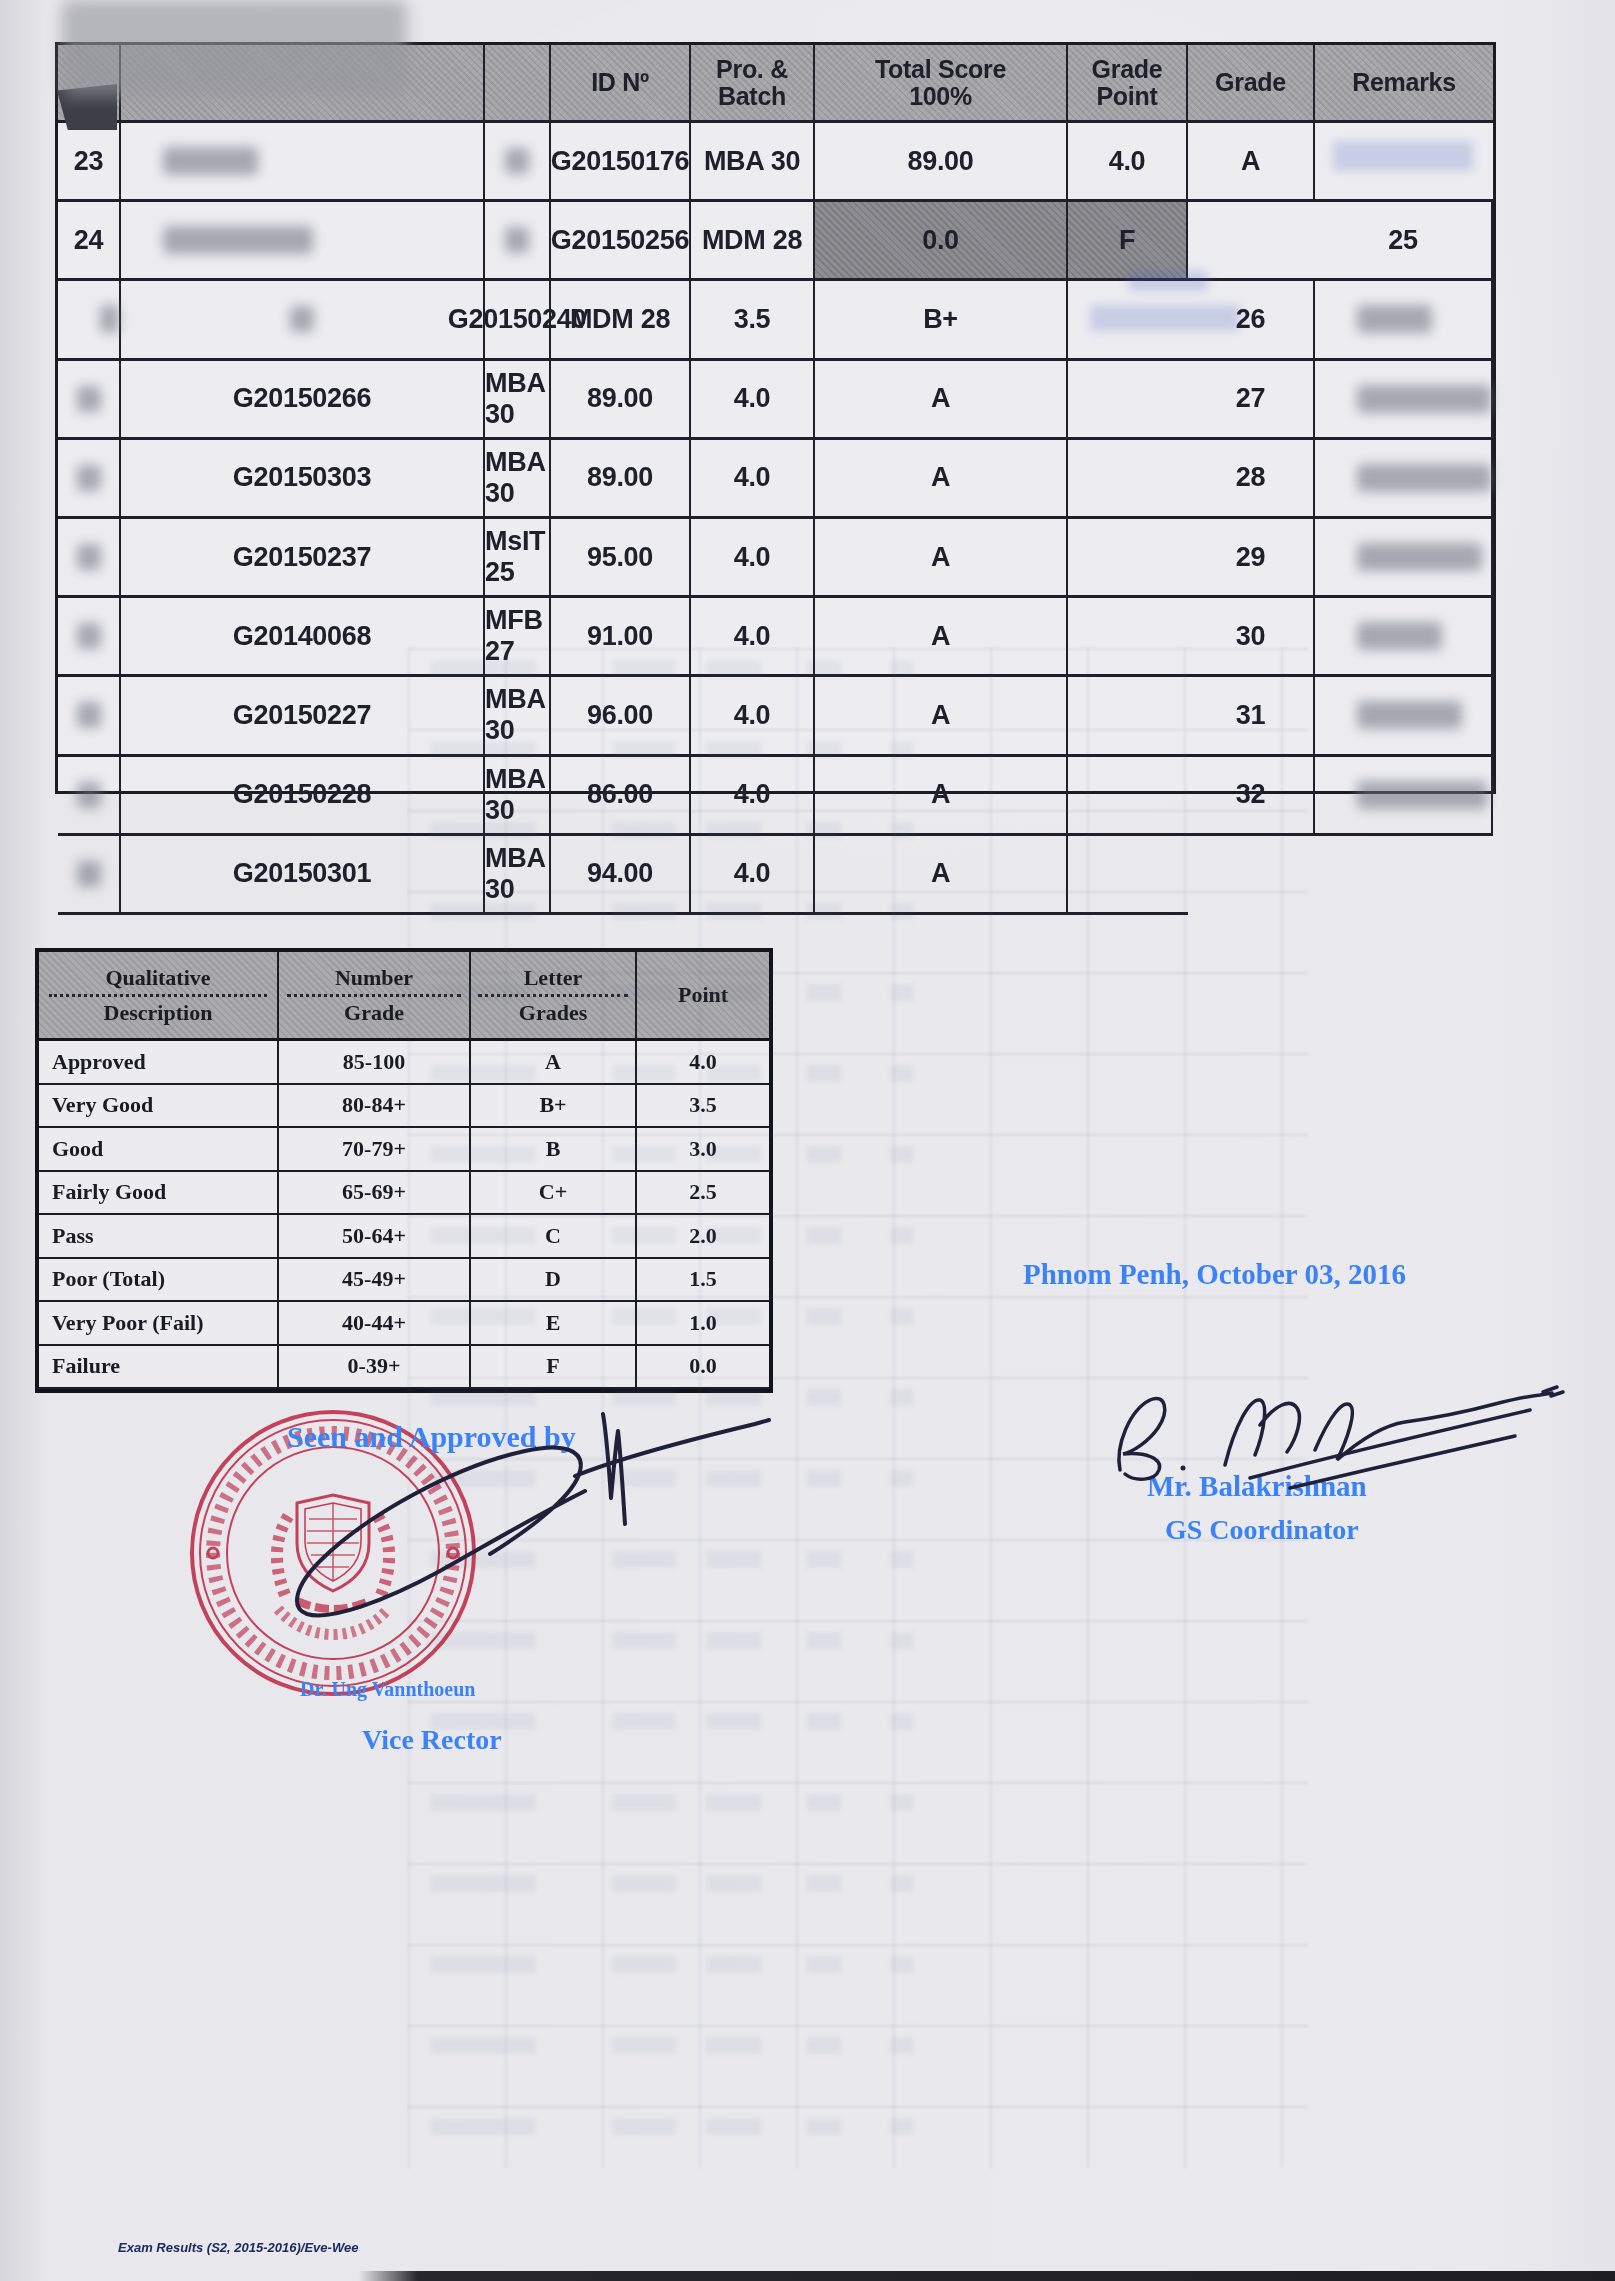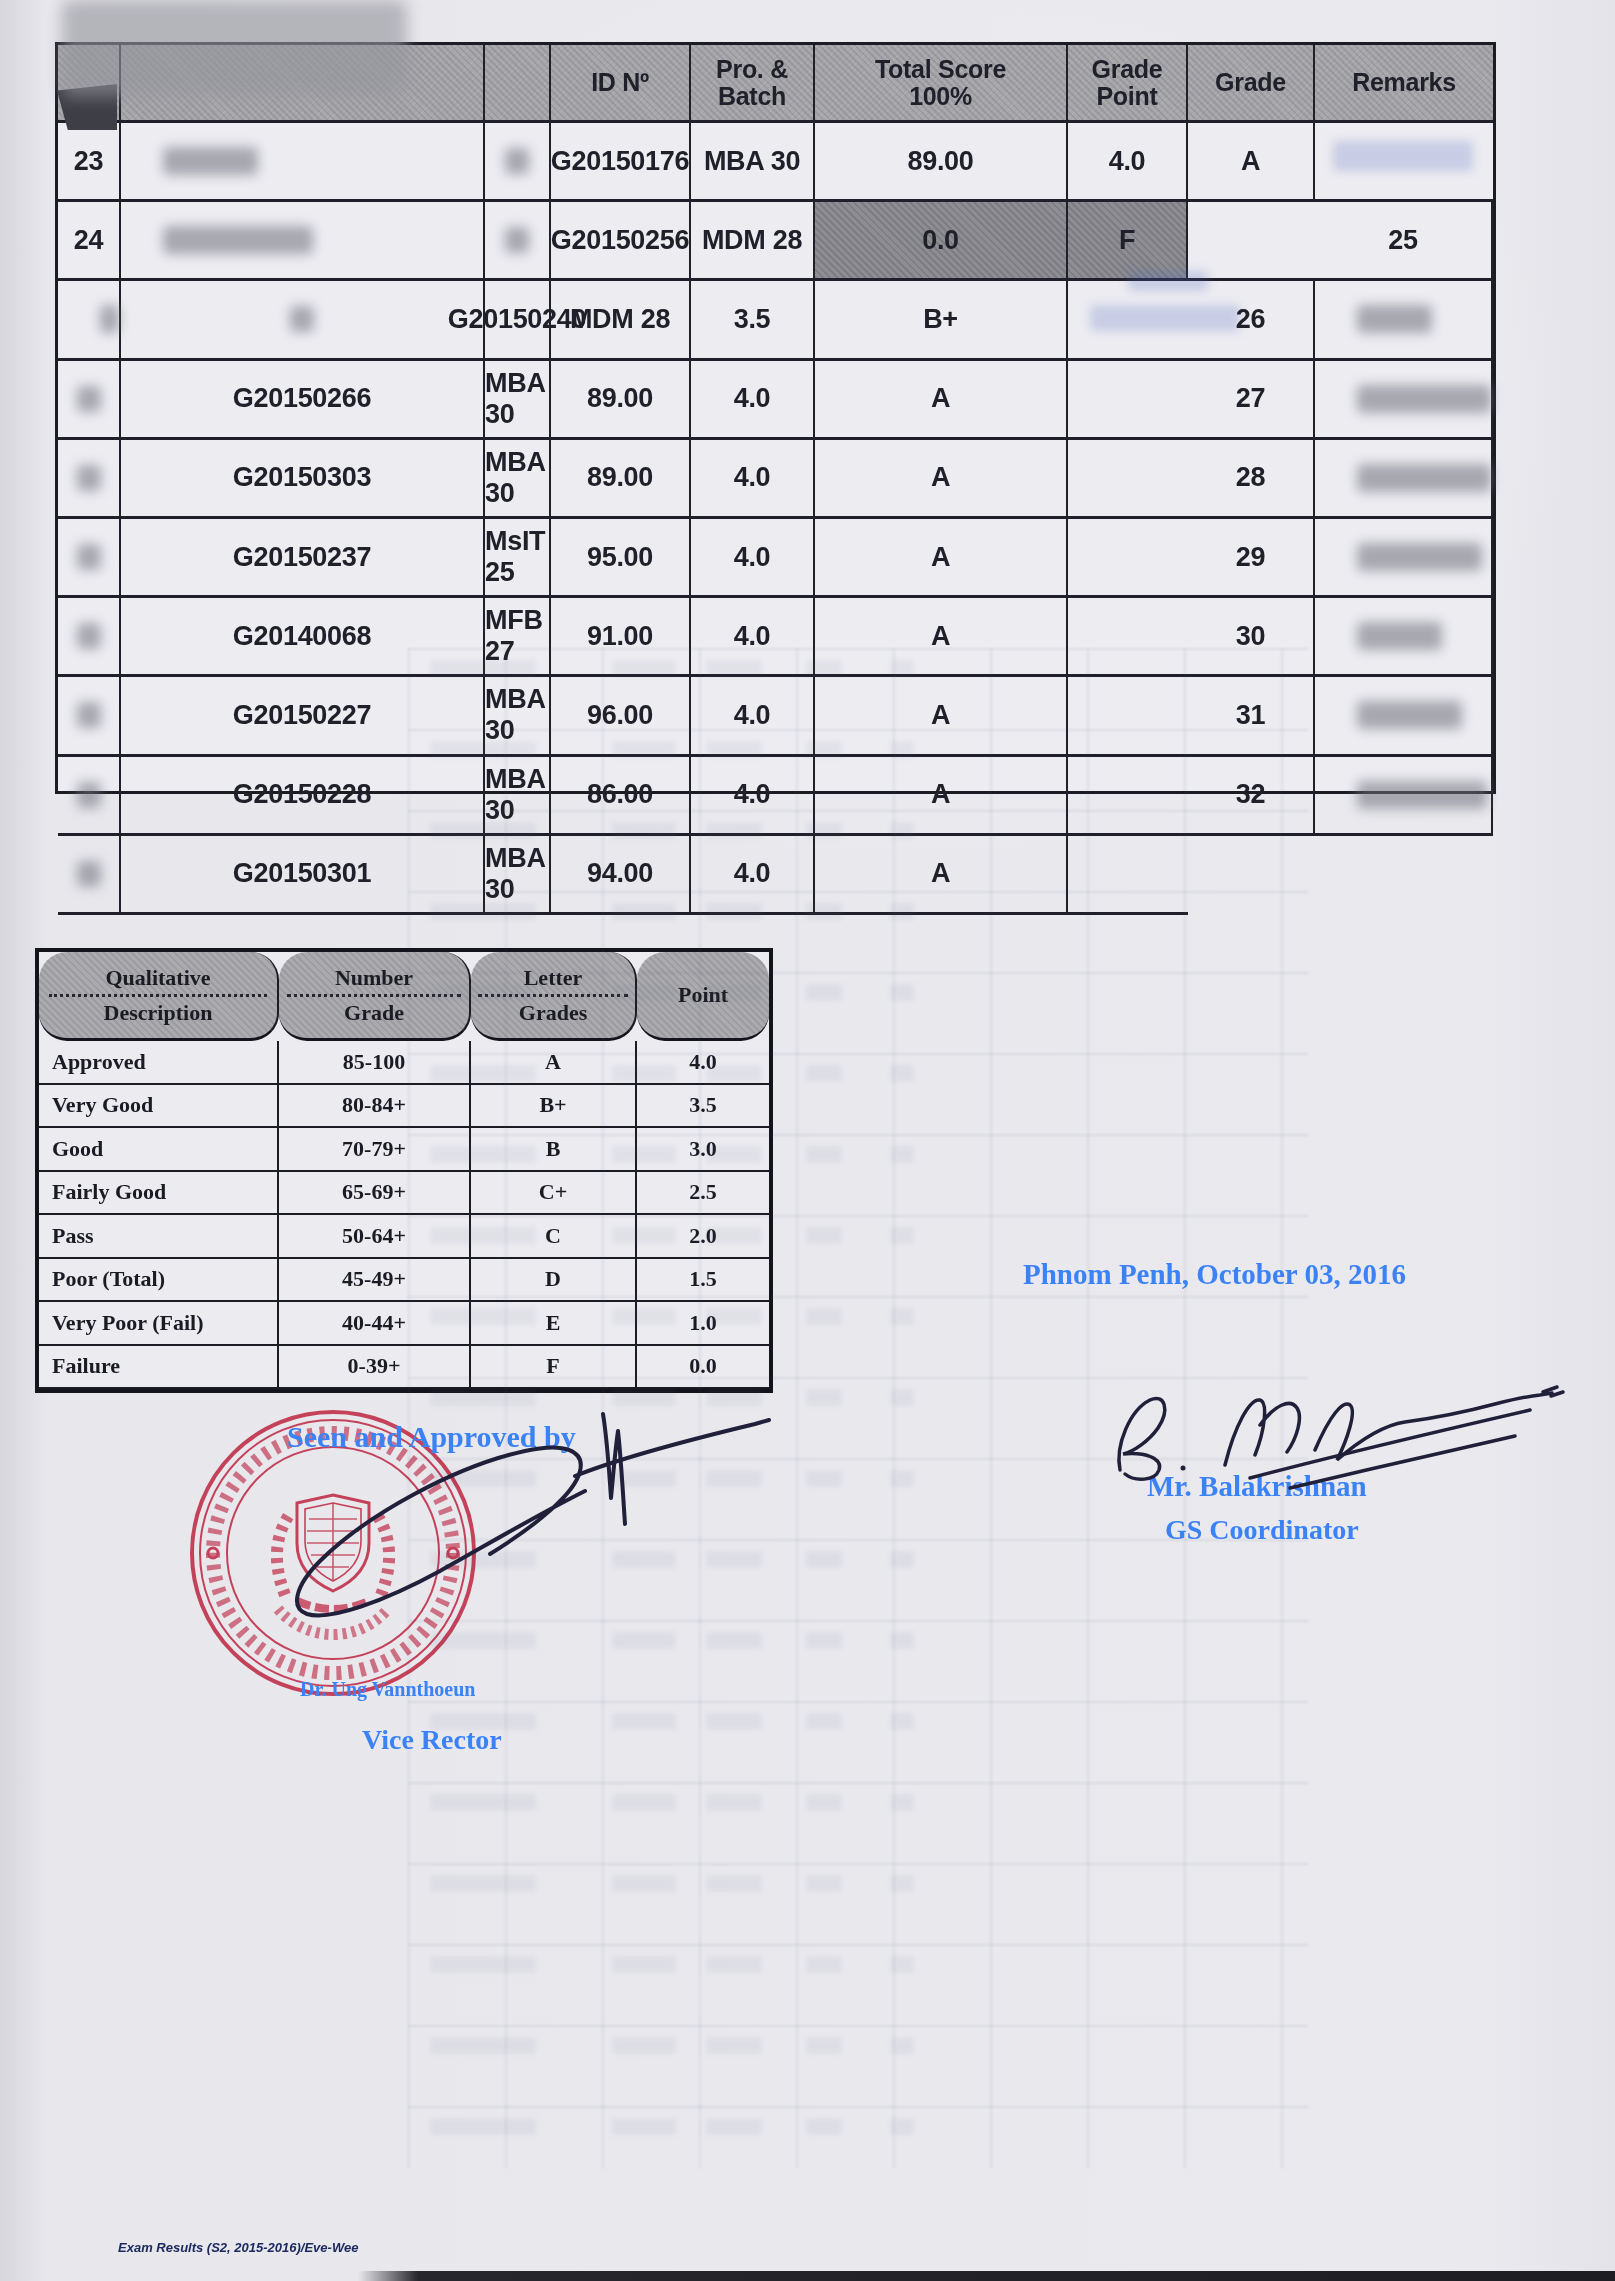--- a/index.html
+++ b/index.html
@@ -49,21 +49,21 @@
   .grading .cell{
     box-sizing:border-box;border-right:2px solid #1c1c24;border-bottom:2px solid #1c1c24;
     display:flex;align-items:center;justify-content:center;
     font-family:"Liberation Serif", serif;font-weight:bold;font-size:22px;color:#1b1b24;
   }
   .grading .cell.last{border-right:none;}
   .grading .desc{justify-content:flex-start;padding-left:13px;}
   .grading .hcell{
     background-color:#ababaf;
     background-image:repeating-linear-gradient(45deg, rgba(0,0,0,.09) 0 2px, transparent 2px 5px);
-    flex-direction:column;border-bottom:3px solid #14141c;font-size:22px;line-height:1.0;border-radius:28px;
+    flex-direction:column;border-bottom:3px solid #14141c;font-size:22px;line-height:1.0;
   }
   .dotline{width:92%;border-top:3px dotted #26262e;margin:5px auto;}
   
   .t{position:absolute;font-weight:bold;color:#3b82f6;white-space:nowrap;z-index:6;}
   .date-line{left:1023px;top:1258px;font-size:29px;}
   .seen{left:287px;top:1420px;font-size:30px;}
   .approver{left:300px;top:1678px;font-size:20px;}
   .approver-title{left:362px;top:1724px;font-size:28px;}
   .coord{left:1147px;top:1470px;font-size:29px;}
   .coord-title{left:1165px;top:1514px;font-size:28px;}

